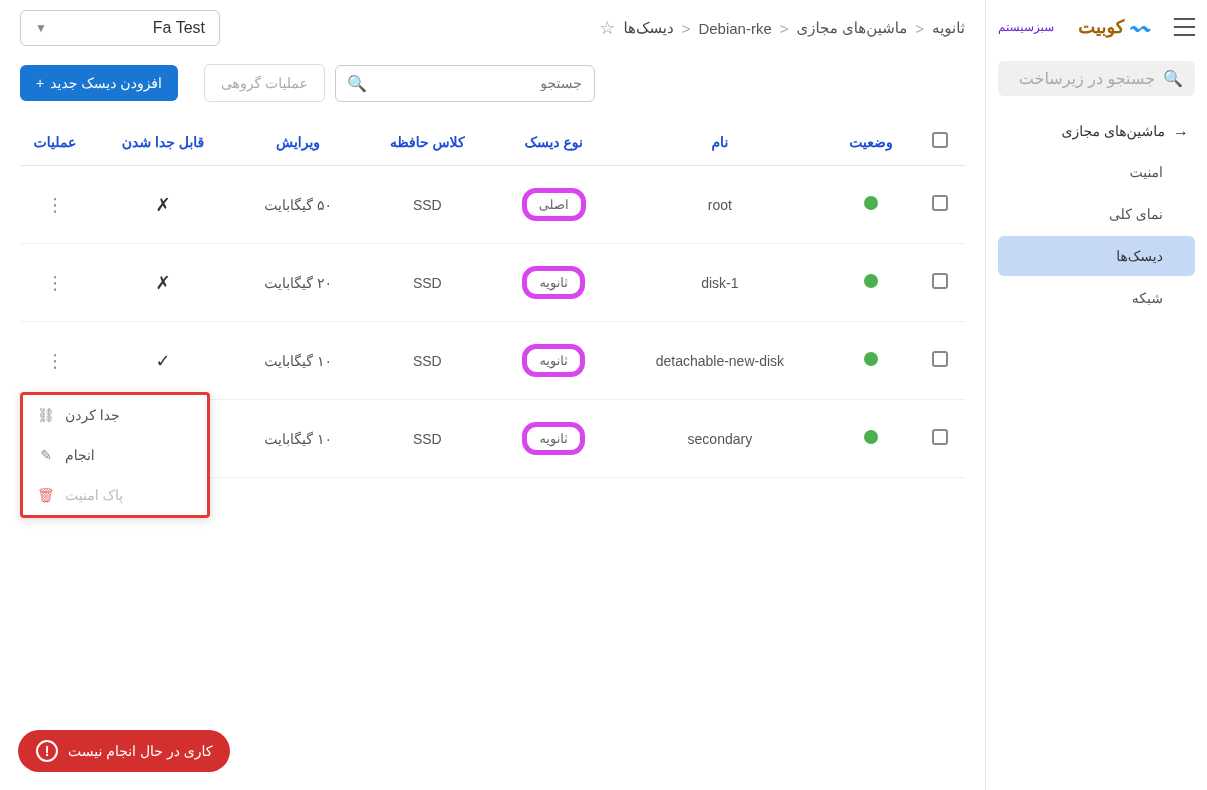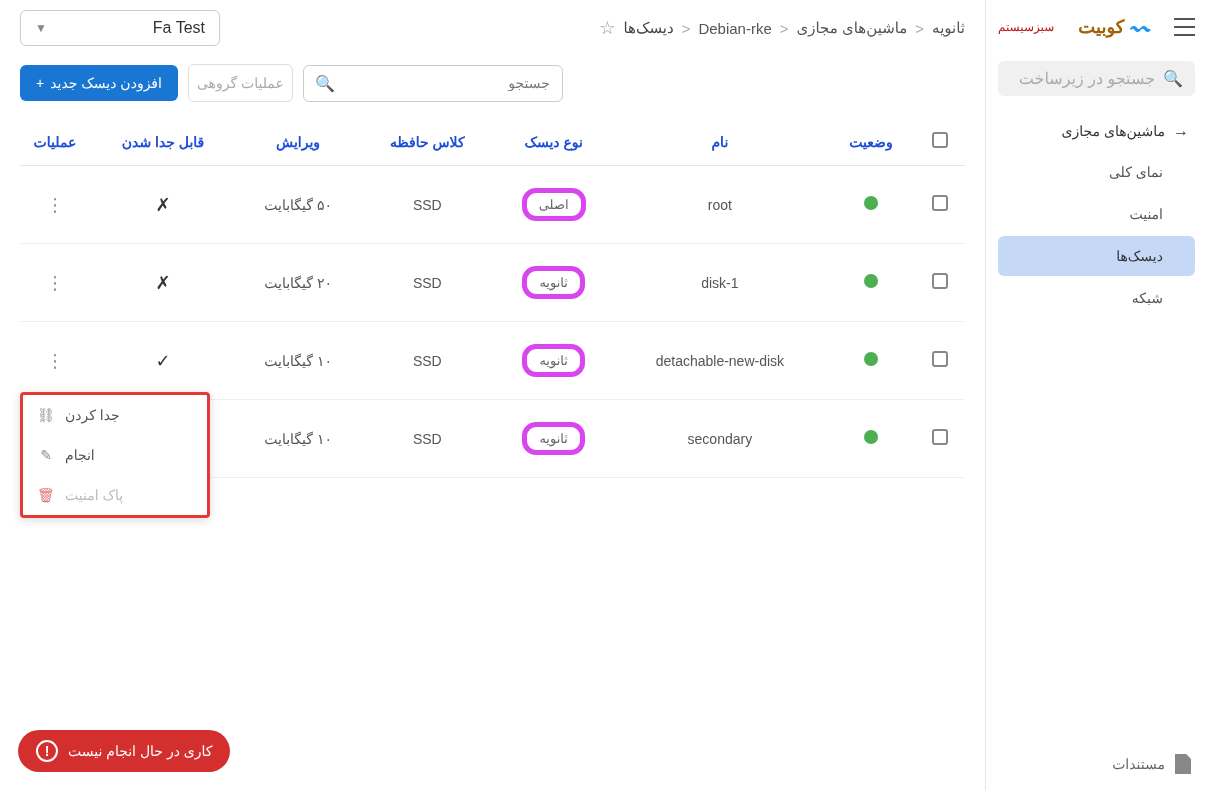--- a/index.html
+++ b/index.html
@@ -5,39 +5,39 @@
 * { box-sizing: border-box; margin: 0; padding: 0; }
 body { font-family: Tahoma, Arial, sans-serif; background: #fff; color: #333; direction: rtl; width: 1207px; height: 790px; overflow: hidden; position: relative; }
 .app { display: flex; height: 100%; }
 .sidebar { width: 222px; background: #fff; border-left: 1px solid #e5e5e5; display: flex; flex-direction: column; }
 .sidebar-header { display: flex; align-items: center; padding: 12px; gap: 8px; }
 .menu-icon { width: 24px; height: 18px; display: flex; flex-direction: column; justify-content: space-between; cursor: pointer; }
 .menu-icon span { height: 2px; background: #555; }
 .brand { display: flex; align-items: center; gap: 6px; margin-right: 16px; }
 .brand-text { color: #a16207; font-size: 18px; font-weight: bold; }
 .brand-swoosh { color: #2196f3; font-size: 20px; }
-.brand2 { margin-right: 16px; color: #b91c1c; font-size: 12px; }
+.brand2 { margin-right: 16px; color: #6d28d9; font-size: 12px; }
 .sidebar-search { margin: 8px 12px; padding: 8px 12px; background: #f0f0f0; border-radius: 6px; display: flex; align-items: center; gap: 8px; color: #aaa; }
 .sidebar-nav { padding: 8px 12px; }
 .nav-header { display: flex; align-items: center; gap: 8px; padding: 10px 6px; font-size: 14px; color: #333; cursor: pointer; }
 .nav-item { padding: 12px 32px 12px 12px; font-size: 14px; color: #555; cursor: pointer; border-radius: 6px; margin: 2px 0; }
 .nav-item.active { background: #c5d9f7; color: #333; }
 .sidebar-footer { margin-top: auto; padding: 16px; display: flex; align-items: center; gap: 10px; color: #666; font-size: 14px; cursor: pointer; }
 .main { flex: 1; display: flex; flex-direction: column; }
 .topbar { display: flex; align-items: center; padding: 10px 20px; gap: 10px; }
 .breadcrumb { display: flex; align-items: center; gap: 8px; font-size: 15px; color: #666; flex: 1; }
 .breadcrumb .sep { color: #aaa; }
 .breadcrumb .link { color: #555; }
 .breadcrumb .current { color: #444; }
 .star-icon { font-size: 18px; color: #999; cursor: pointer; }
 .project-select { border: 1px solid #ccc; border-radius: 6px; padding: 8px 14px; display: flex; align-items: center; gap: 24px; cursor: pointer; min-width: 200px; justify-content: space-between; direction: ltr; }
 .project-select .caret { color: #888; font-size: 12px; }
 .toolbar { display: flex; align-items: center; padding: 8px 20px 16px; gap: 10px; }
 .btn-primary { background: #1976d2; color: #fff; border: none; border-radius: 6px; padding: 10px 16px; font-size: 14px; cursor: pointer; display: flex; align-items: center; gap: 6px; }
-.btn-secondary { background: #fff; color: #aaa; border: 1px solid #ddd; border-radius: 6px; padding: 10px 8px; font-size: 14px; cursor: pointer; }
+.btn-secondary { background: #fff; color: #aaa; border: 1px solid #ddd; border-radius: 6px; padding: 10px 16px; font-size: 14px; cursor: pointer; margin-left: 16px; }
 .search-box { flex: 1; border: 1px solid #ccc; border-radius: 6px; padding: 8px 12px; display: flex; align-items: center; gap: 8px; max-width: 260px; margin-right: auto; }
 .search-box input { border: none; outline: none; flex: 1; font-size: 14px; text-align: right; background: transparent; }
 .search-glass { color: #888; }
 .table-wrap { padding: 0 20px; }
 table { width: 100%; border-collapse: collapse; }
 thead th { text-align: center; padding: 14px 8px; font-size: 14px; color: #1d4ed8; font-weight: bold; border-bottom: 1px solid #e5e5e5; }
 tbody td { text-align: center; padding: 22px 8px; font-size: 14px; color: #555; border-bottom: 1px solid #f0f0f0; }
 .checkbox { width: 16px; height: 16px; border: 2px solid #888; border-radius: 3px; display: inline-block; cursor: pointer; }
 .status-dot { width: 14px; height: 14px; border-radius: 50%; background: #4caf50; display: inline-block; }
 .badge { border: 5px solid #d946ef; border-radius: 14px; padding: 4px 12px; font-size: 13px; color: #666; display: inline-block; }
@@ -75,29 +75,25 @@
     </div>
     <div class="sidebar-search">
       <span>🔍</span>
       <span>جستجو در زیرساخت</span>
     </div>
     <nav class="sidebar-nav">
       <div class="nav-header">
         <span class="arrow-icon">→</span>
         <span>ماشین‌های مجازی</span>
       </div>
+      <div class="nav-item">امنیت</div>
       <div class="nav-item">نمای کلی</div>
-      <div class="nav-item">امنیت</div>
       <div class="nav-item active">دیسک‌ها</div>
       <div class="nav-item">شبکه</div>
     </nav>
-    <div class="sidebar-footer">
-      <span class="file-icon"></span>
-      <span>مستندات</span>
-    </div>
   </aside>
 
   <main class="main">
     <div class="topbar">
       <div class="breadcrumb">
         <span class="link">ثانویه</span>
         <span class="sep">&lt;</span>
         <span class="link">ماشین‌های مجازی</span>
         <span class="sep">&lt;</span>
         <span class="link">Debian-rke</span>

